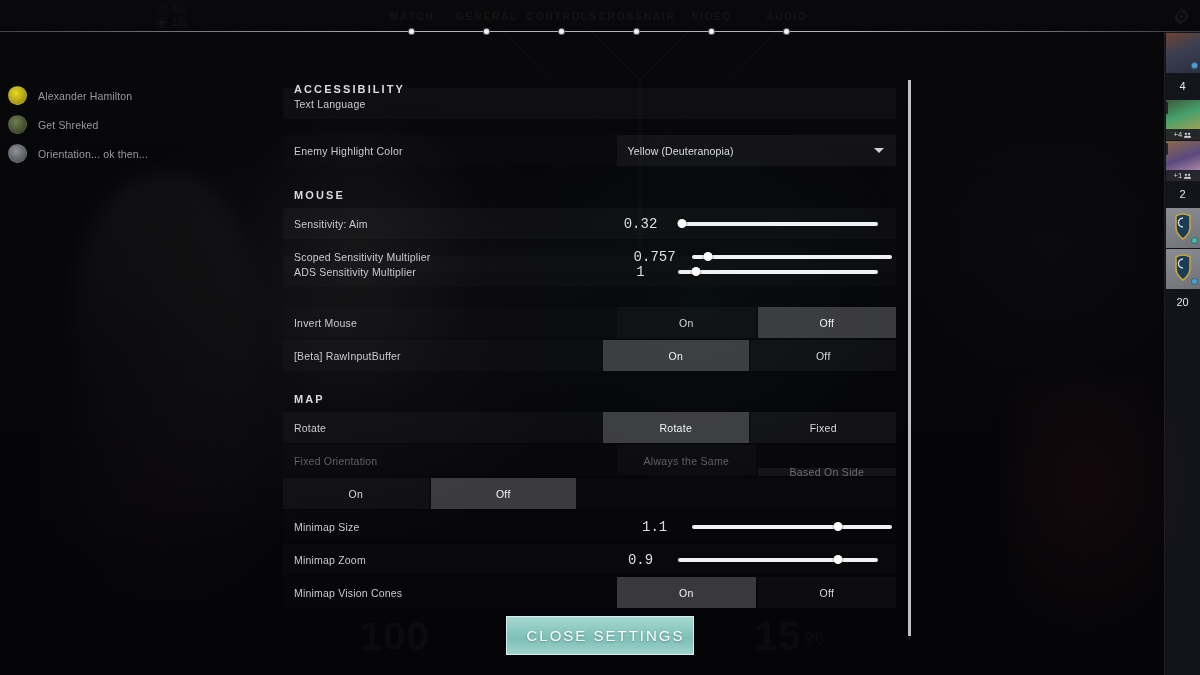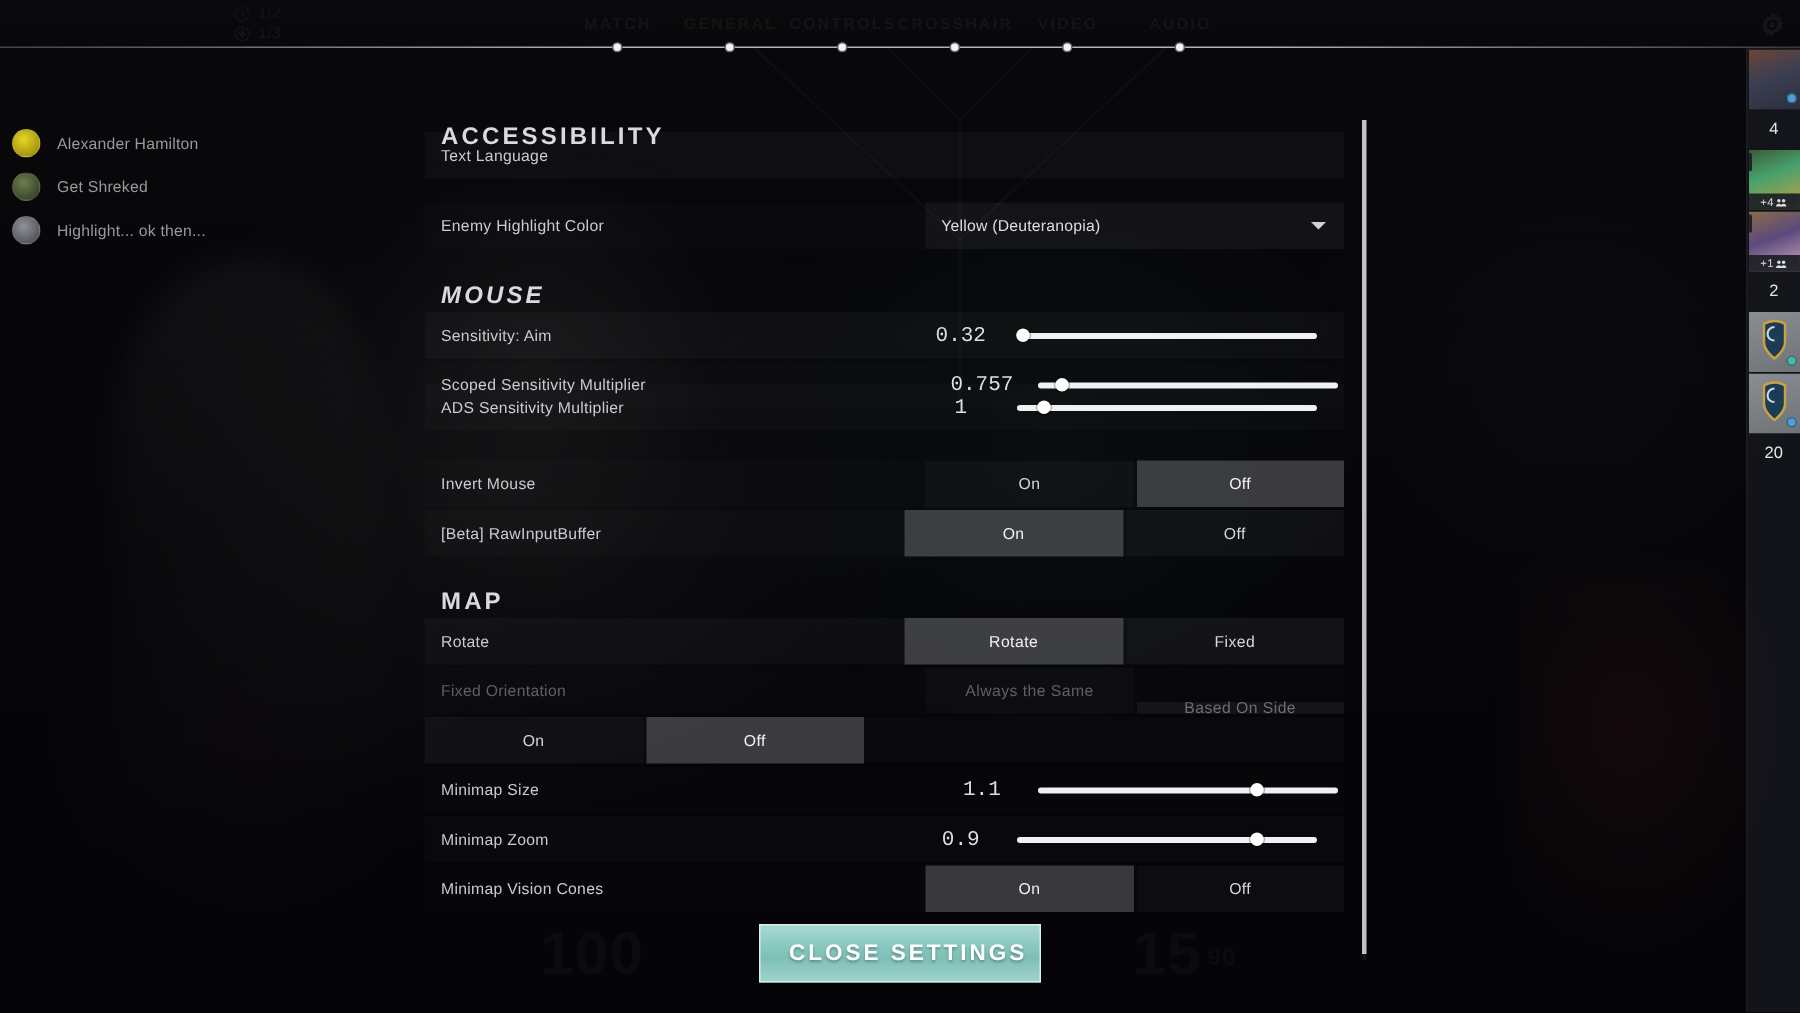--- a/index.html
+++ b/index.html
@@ -162,26 +162,26 @@
   }
 
   
   .panel {
     position: absolute; left: 283px; top: 32px; width: 627px; height: 578px;
     z-index: 22;
   }
   .panel-scroll { position: relative; width: 613px; }
 
   .section-title {
-    color: #d9dadd; font-size: 16px; font-weight: 700; letter-spacing: 2.1px;
+    color: #d9dadd; font-size: 11px; font-weight: 700; letter-spacing: 2.1px;
     padding-left: 11px;
     font-family: "Liberation Sans", sans-serif;
   }
   .sec-accessibility { position: absolute; left: 0; top: 51px; }
-  .sec-mouse         { position: absolute; left: 0; top: 157px; font-style: italic; }
+  .sec-mouse         { position: absolute; left: 0; top: 157px; }
   .sec-map           { position: absolute; left: 0; top: 361px; }
 
   .row {
     position: absolute; left: 0; width: 613px; height: 31px;
     display: flex; align-items: stretch;
   }
   .row-label {
     width: 320px; display: flex; align-items: center;
     padding-left: 11px;
     color: #c9cbce; font-size: 10.5px; letter-spacing: .2px;
@@ -253,21 +253,21 @@
     background: rgba(236,238,240,.80);
     cursor: pointer;
   }
 
   
   .close-btn {
     position: absolute; left: 506px; top: 616px; width: 188px; height: 39px;
     background: linear-gradient(180deg, #a8d9d1 0%, #86c6bd 42%, #7dbfb6 58%, #9ed3cb 100%);
     border: 1px solid rgba(225,245,242,.85);
     display: flex; align-items: center; justify-content: center;
-    color: #ffffff; font-size: 15px; font-weight: 700; letter-spacing: 2px;
+    color: #ffffff; font-size: 15px; font-weight: 400; letter-spacing: 2px;
     text-shadow: 0 1px 2px rgba(0,0,0,.28);
     cursor: pointer; user-select: none;
     z-index: 26;
     font-family: "Liberation Sans", sans-serif;
     padding-left: 11px;
   }
 </style>
 </head>
 <body>
 
@@ -350,21 +350,21 @@
     <div class="chat-row">
       <div class="chat-av" style="background:radial-gradient(circle at 40% 35%,#e6d623,#8d7f0b)"></div>
       <div class="chat-msg">Alexander Hamilton</div>
     </div>
     <div class="chat-row">
       <div class="chat-av" style="background:radial-gradient(circle at 40% 35%,#6f7d4e,#2b3320)"></div>
       <div class="chat-msg">Get Shreked</div>
     </div>
     <div class="chat-row">
       <div class="chat-av" style="background:radial-gradient(circle at 40% 35%,#8f9296,#41454a)"></div>
-      <div class="chat-msg">Highlight... ok then...</div>
+      <div class="chat-msg">Orientation... ok then...</div>
     </div>
   </div>
 
   <div class="rail">
 
     <div class="rail-card">
       <div class="art" style="background:linear-gradient(160deg,#6d4435 0%,#3c3f52 45%,#2b2f3e 100%)"></div>
       <div class="rail-dot" style="background:#4f9fd6"></div>
     </div>
     <div class="rail-num">4</div>

